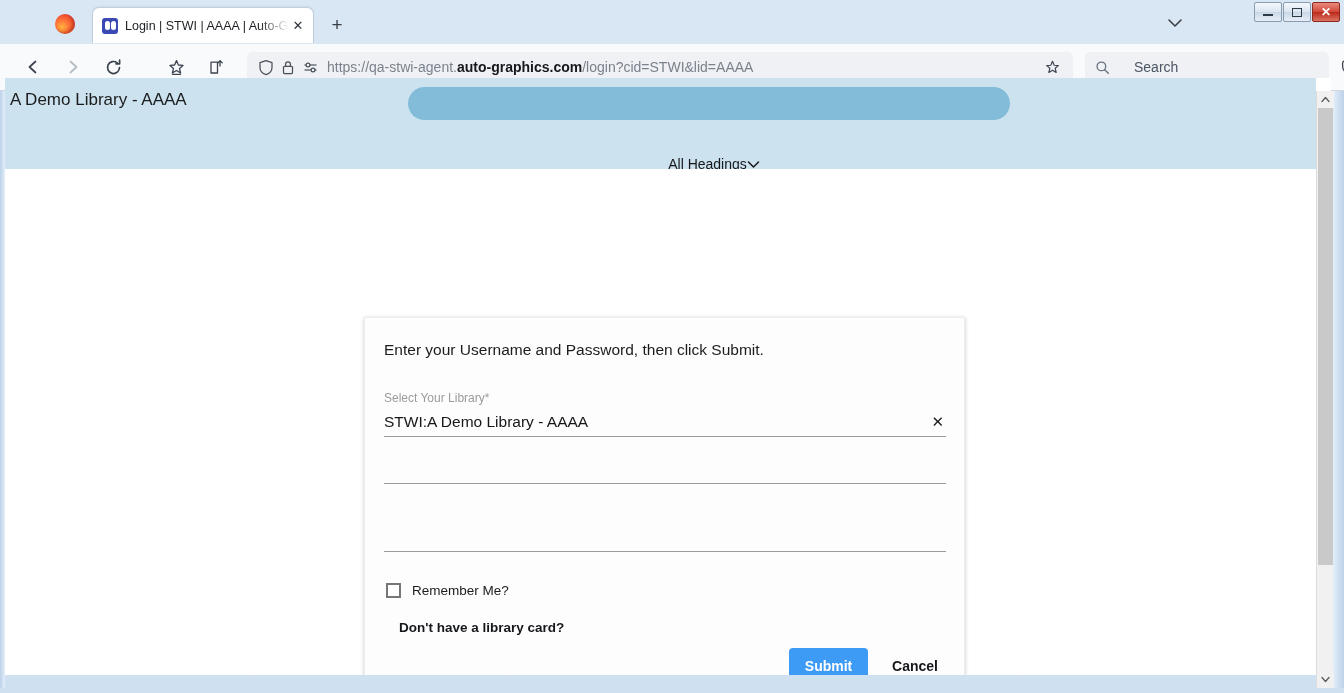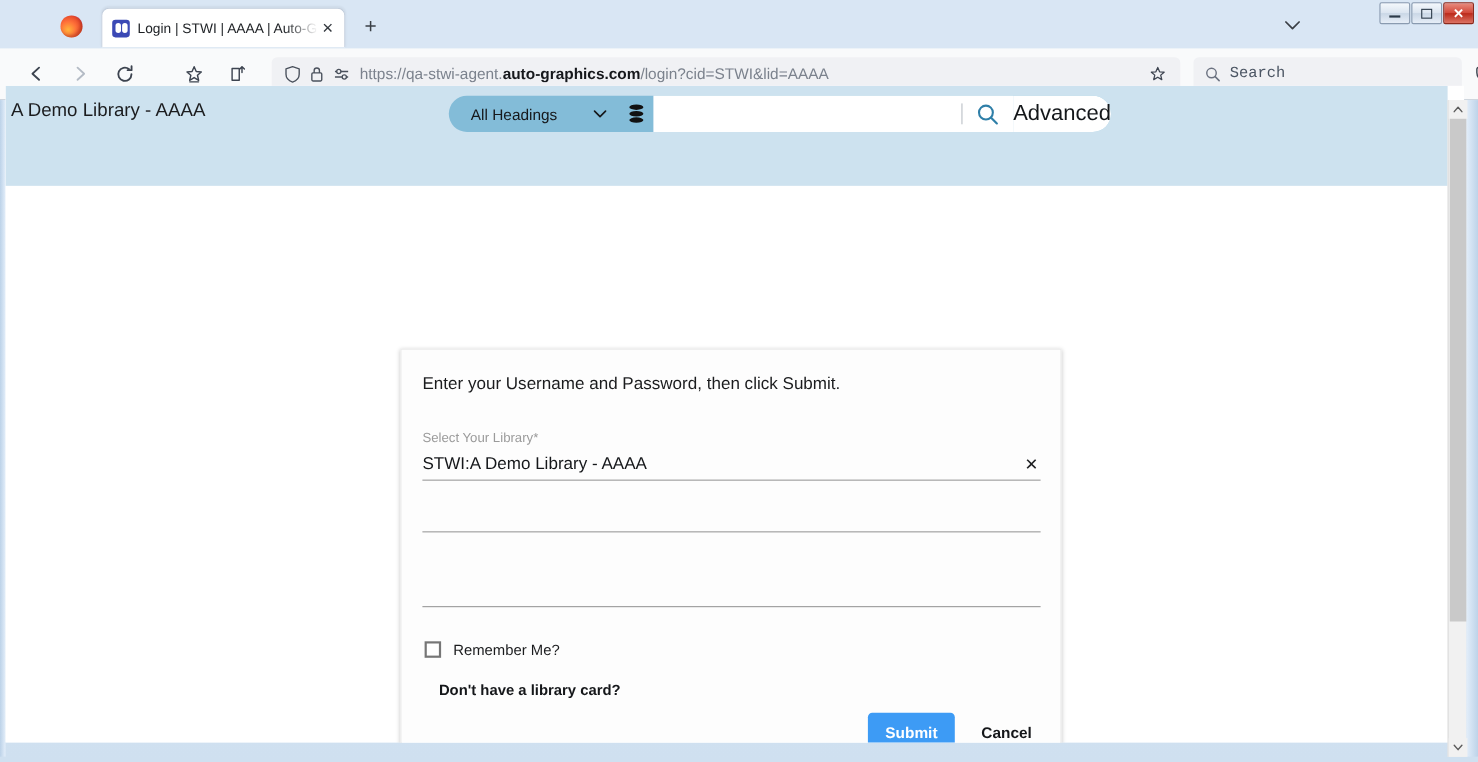--- a/index.html
+++ b/index.html
@@ -107,21 +107,21 @@
     white-space: nowrap; overflow: hidden;
   }
   #urltext b { color: #16181c; font-weight: 600; }
   #url-star { flex: 0 0 26px; display:flex; align-items:center; justify-content:center; cursor:pointer; color:#3d4450; }
   #searchbar {
     flex: 0 0 244px; height: 31px; margin-left: 12px;
     background: #f0f1f4; border-radius: 5px;
     display: flex; align-items: center; padding: 0 10px;
     color: #6b7280;
   }
-  #searchbar span.sb-label { font-size: 14px; margin-left: 8px; color: #4b5563; font-family: Liberation Mono, monospace; }
+  #searchbar span.sb-label { font-size: 14px; margin-left: 24px; color: #4b5563; }
   #nav-right { margin-left: auto; display: flex; align-items: center; padding-right: 12px; }
 
   
   #viewport {
     position: absolute; left: 5px; top: 78px;
     width: 1326px; height: 597px;
     background: #ffffff;
     overflow: hidden;
   }
 
@@ -131,21 +131,21 @@
     background: #cde2ef;
   }
   #library-name {
     position: absolute; left: 5px; top: 12px;
     font-size: 17px; color: #1b1c1e;
   }
   #searchgroup {
     position: absolute; left: 403px; top: 9px;
     width: 602px; height: 33px;
     background: #83bcd8; border-radius: 17px;
-    display: flex; align-items: center;
+    display: flex; align-items: center; flex-direction: column;
   }
   #scope-select {
     flex: 0 0 154px; height: 33px; display: flex; align-items: center;
     padding-left: 20px; font-size: 14px; color: #16181b; cursor: pointer;
   }
   #scope-caret { margin-left: auto; margin-right: 10px; }
   #db-icon { flex: 0 0 32px; display: flex; align-items: center; justify-content: center; cursor: pointer; }
   #search-input-wrap {
     flex: 1 1 auto; height: 33px; background: #fff;
     display: flex; align-items: center;

